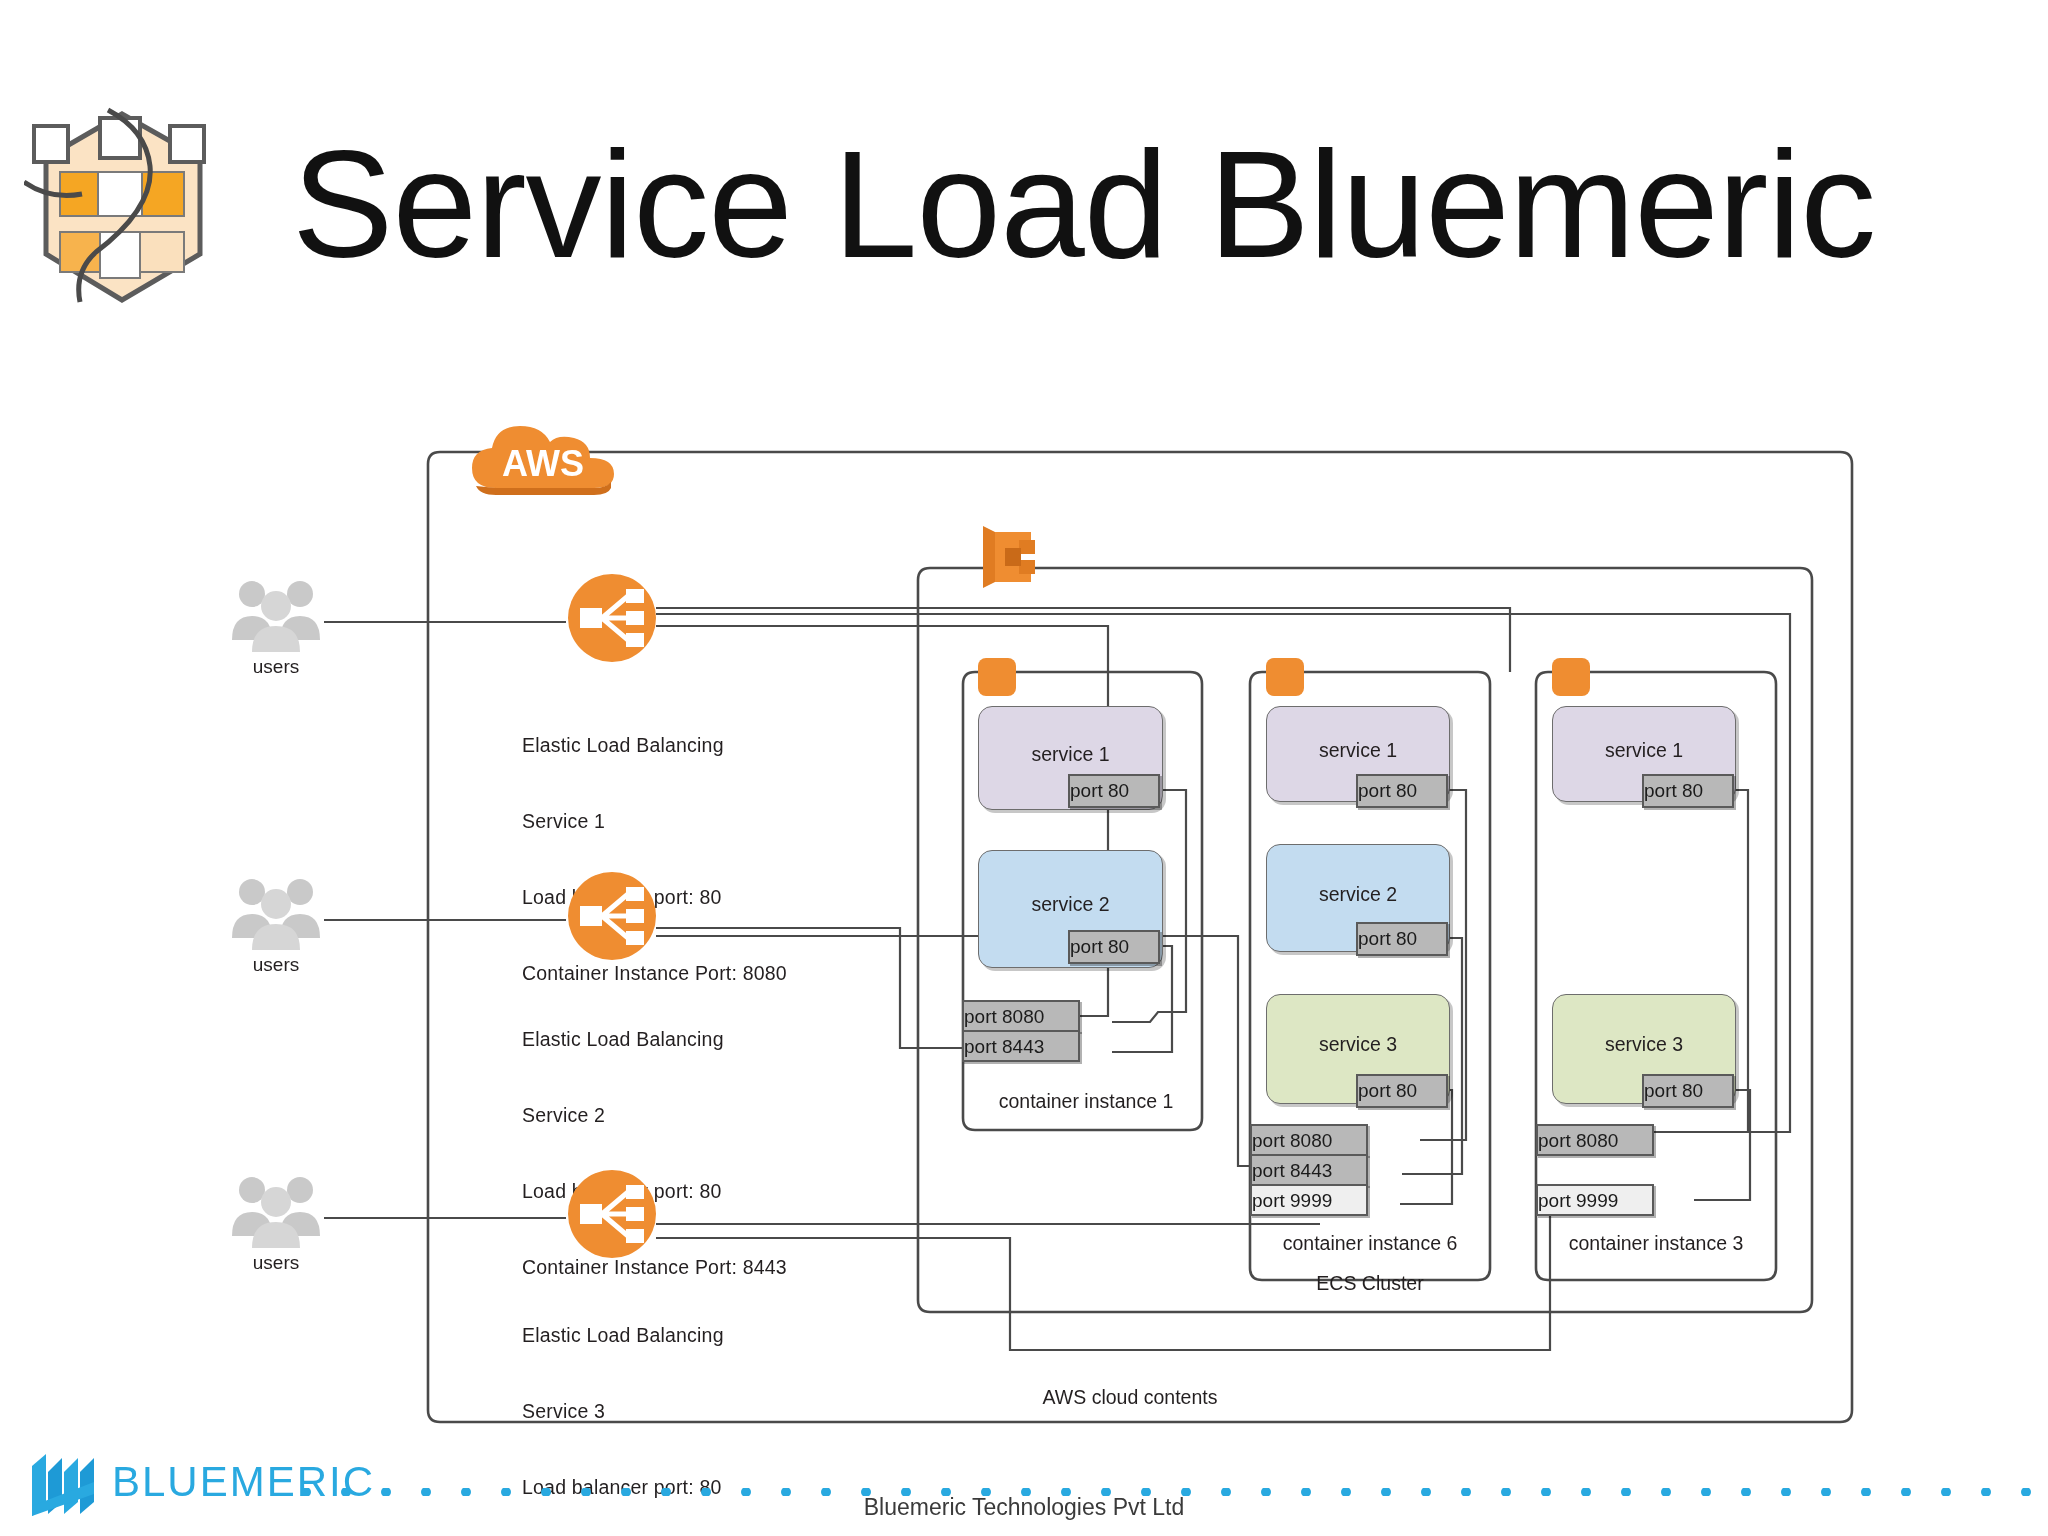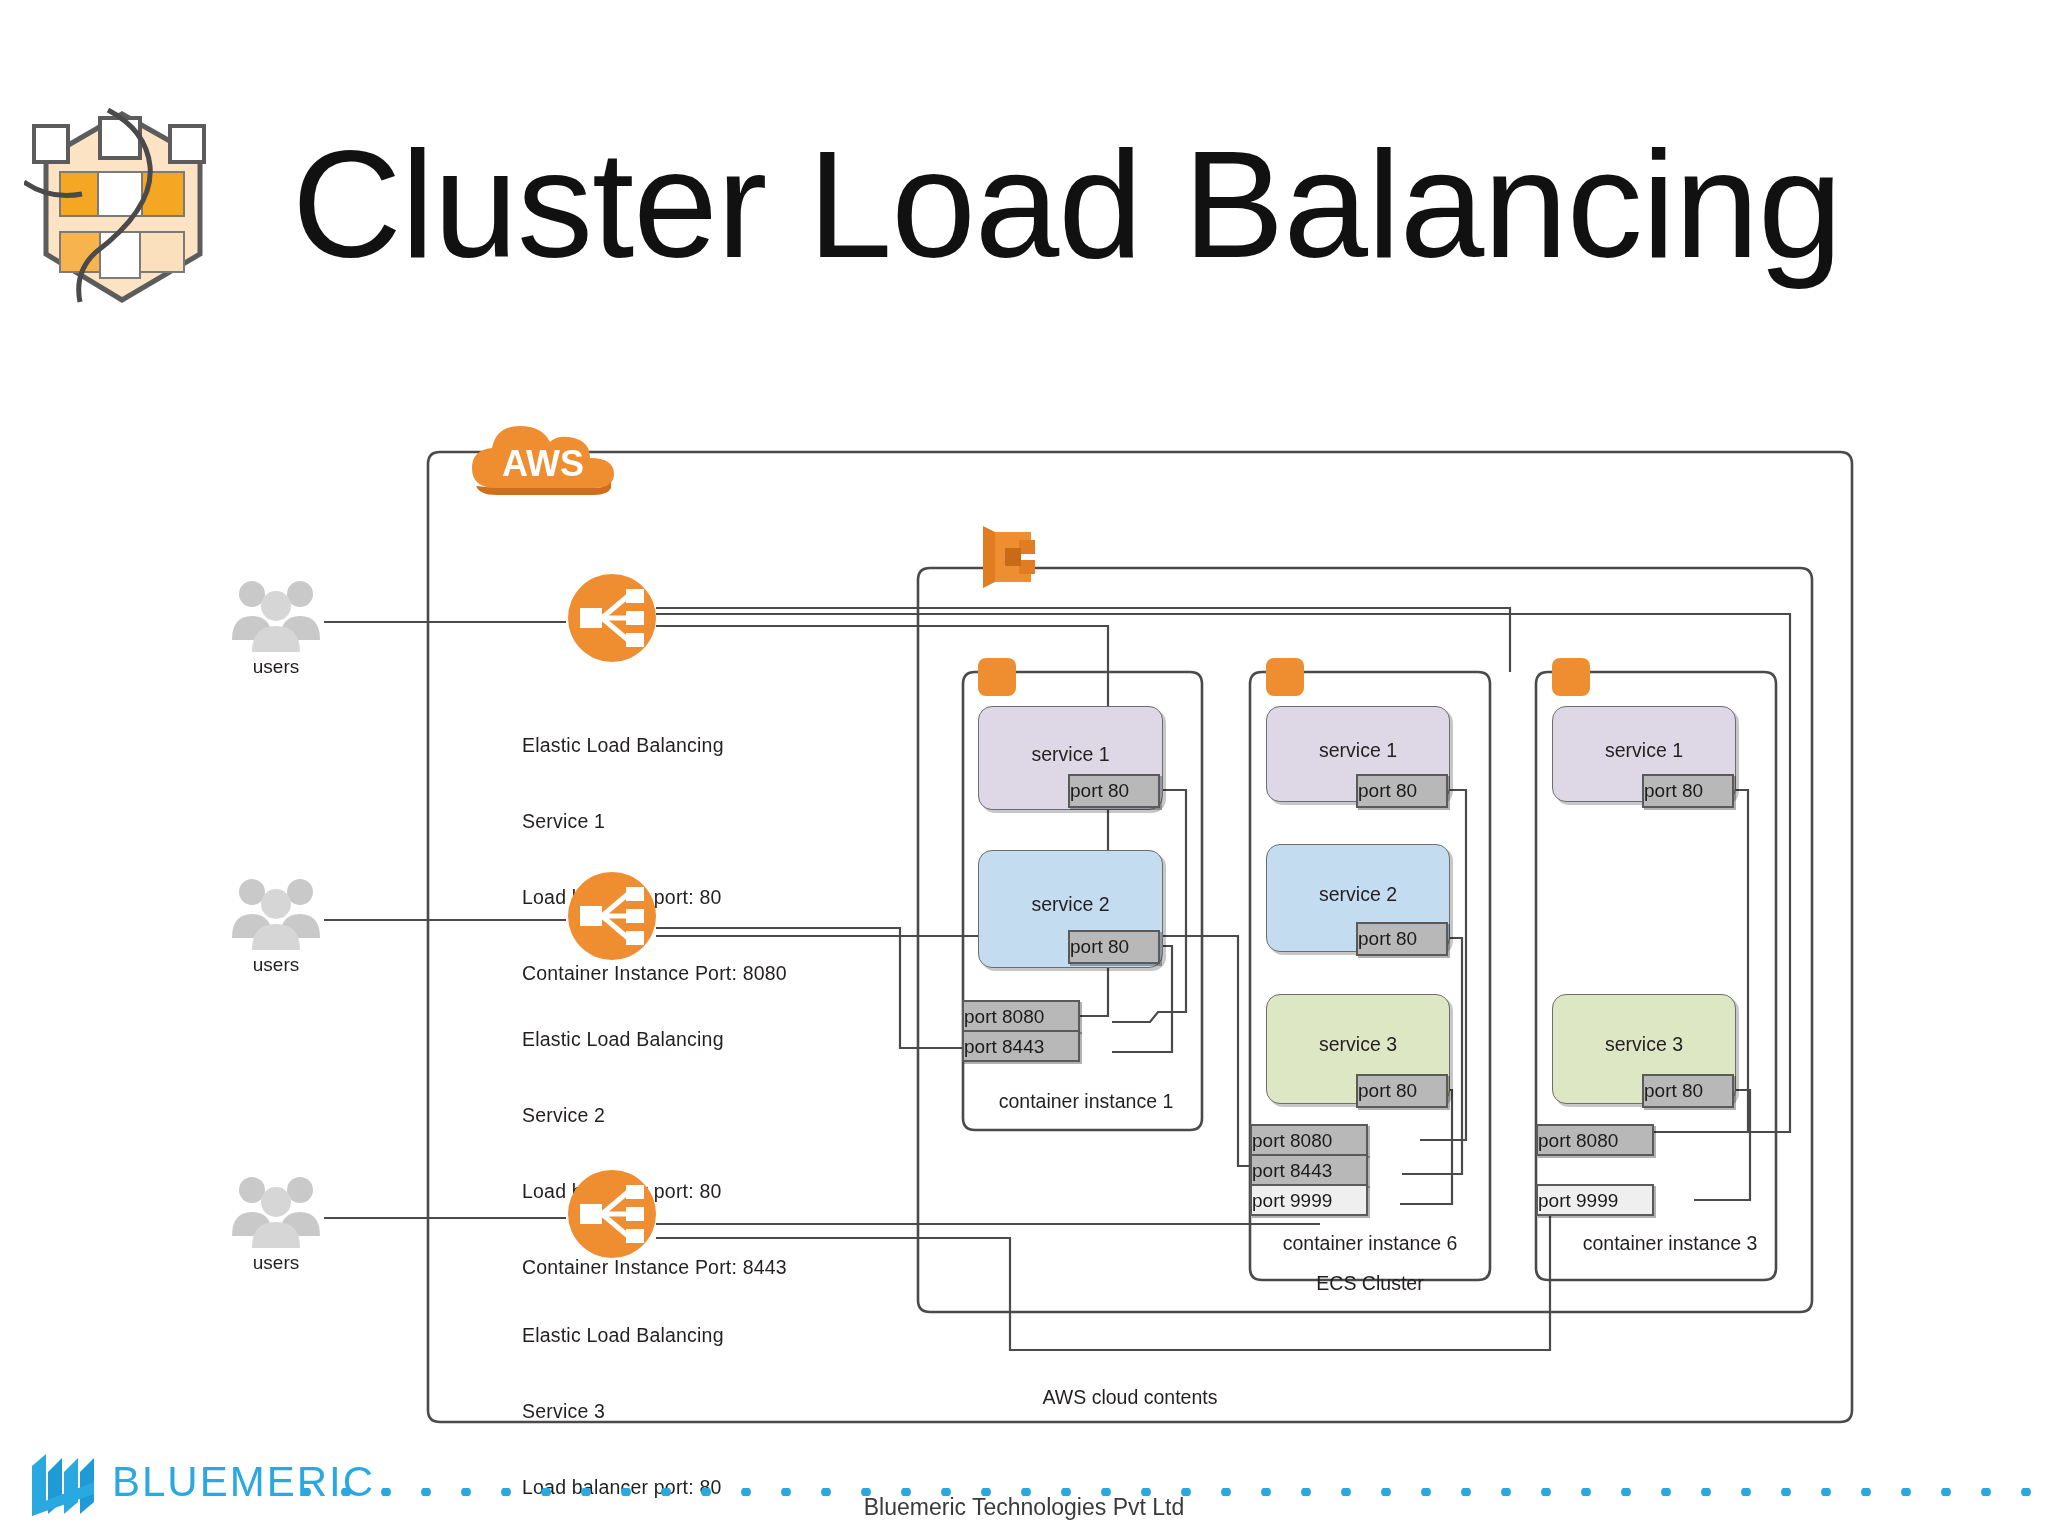--- a/index.html
+++ b/index.html
@@ -77,21 +77,21 @@
     <rect x="76" y="128" width="40" height="46" fill="#fff" stroke="#7a7a7a" stroke-width="2"></rect>
     <rect x="74" y="68" width="44" height="44" fill="#fff" stroke="#7a7a7a" stroke-width="2"></rect>
     <rect x="10" y="22" width="34" height="36" fill="#fff" stroke="#5c5c5c" stroke-width="4"></rect>
     <rect x="76" y="14" width="40" height="40" fill="#fff" stroke="#5c5c5c" stroke-width="4"></rect>
     <rect x="146" y="22" width="34" height="36" fill="#fff" stroke="#5c5c5c" stroke-width="4"></rect>
     <path d="M84 6 Q122 26 126 62 Q130 104 72 148 Q50 168 56 198" fill="none" stroke="#4a4a4a" stroke-width="5"></path>
     <path d="M0 78 Q26 96 58 90" fill="none" stroke="#4a4a4a" stroke-width="5"></path>
   </svg>
 </div>
 
-<div id="slide-title">Cluster Load Balancing</div>
+<div id="slide-title">Service Load Bluemeric</div>
 
 <div id="diagram">
 
   <svg width="2048" height="1450">
     <g fill="none" stroke="#4a4a4a" stroke-width="2.6">
 
       <path d="M500 452 L1840 452 Q1852 452 1852 464 L1852 1410 Q1852 1422 1840 1422
                L440 1422 Q428 1422 428 1410 L428 464 Q428 452 440 452 Z"></path>
 
       <path d="M930 568 L1800 568 Q1812 568 1812 580 L1812 1300 Q1812 1312 1800 1312
@@ -294,21 +294,21 @@
   <div class="port-chip chip-dark" style="left:1642px;top:774px;width:92px;height:34px;">port 80</div>
 
   <div class="svc-box svc-3" style="left:1552px;top:994px;width:184px;height:110px;">
     <div class="svc-name" style="top:38px;">service 3</div>
   </div>
   <div class="port-chip chip-dark" style="left:1642px;top:1074px;width:92px;height:34px;">port 80</div>
 
   <div class="port-chip chip-dark" style="left:1536px;top:1124px;width:118px;height:32px;">port 8080</div>
   <div class="port-chip chip-light" style="left:1536px;top:1184px;width:118px;height:32px;">port 9999</div>
 
-  <div class="inst-label" style="left:1536px;top:1232px;width:240px;padding-left:14px;">container instance 3</div>
+  <div class="inst-label" style="left:1536px;top:1232px;width:240px;">container instance 3</div>
 
   <div class="cluster-label" style="left:1250px;top:1272px;width:240px;">ECS Cluster</div>
 
   <div class="cloud-label" style="left:930px;top:1386px;width:400px;">AWS cloud contents</div>
 
 </div>
 
 <div id="brand-logo">
   <svg width="70" height="66" viewBox="0 0 70 66">
     <path d="M2 14 L16 2 L16 56 L2 64 Z" fill="#29a9e0"></path>

